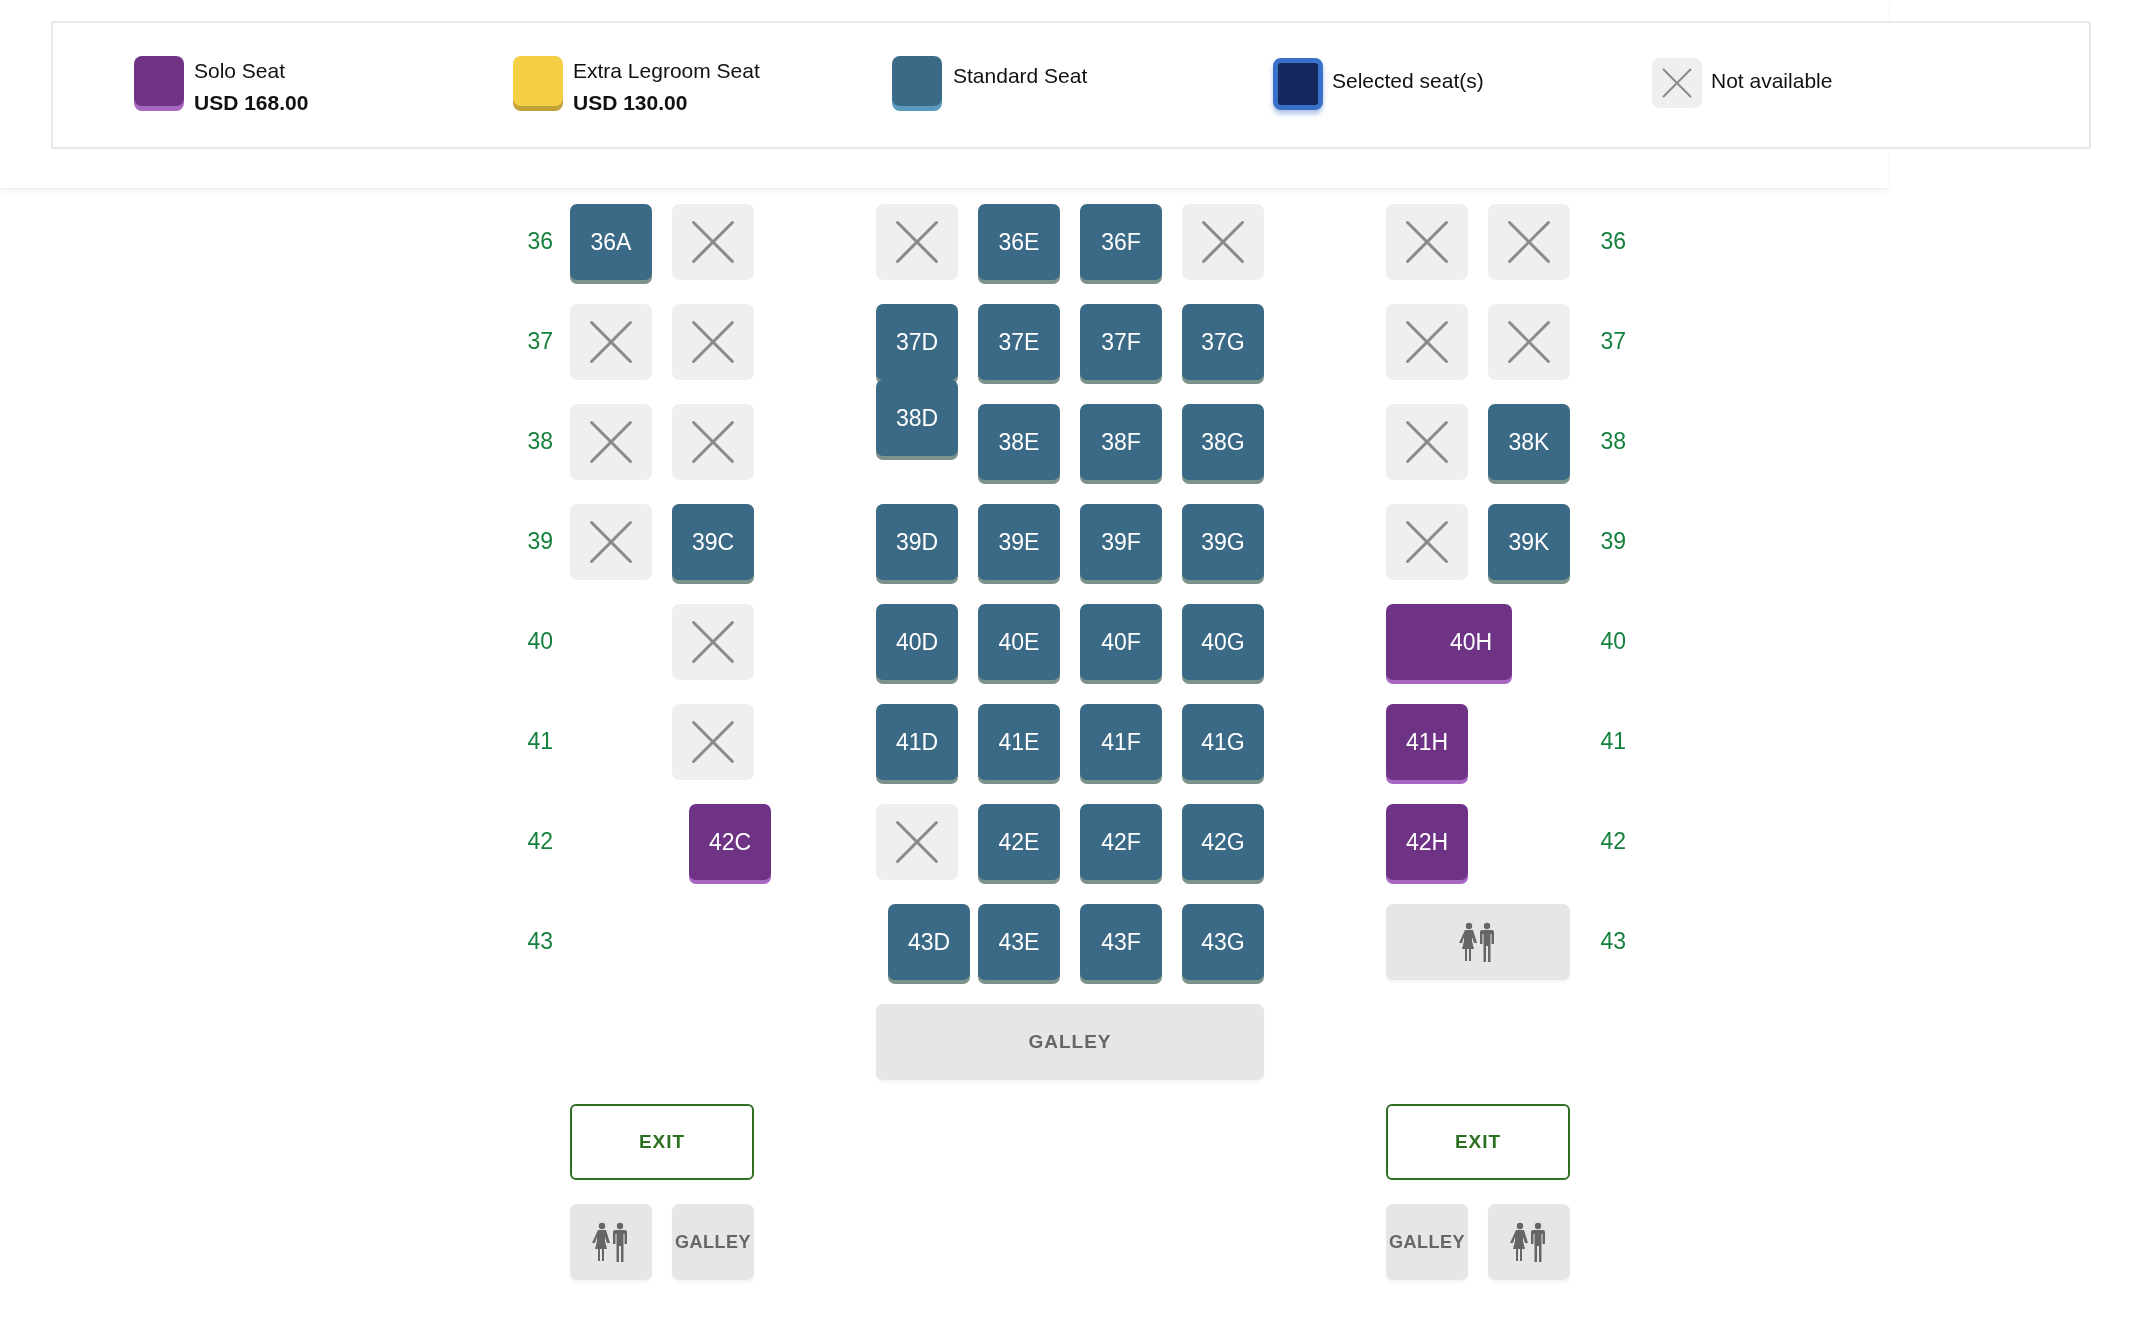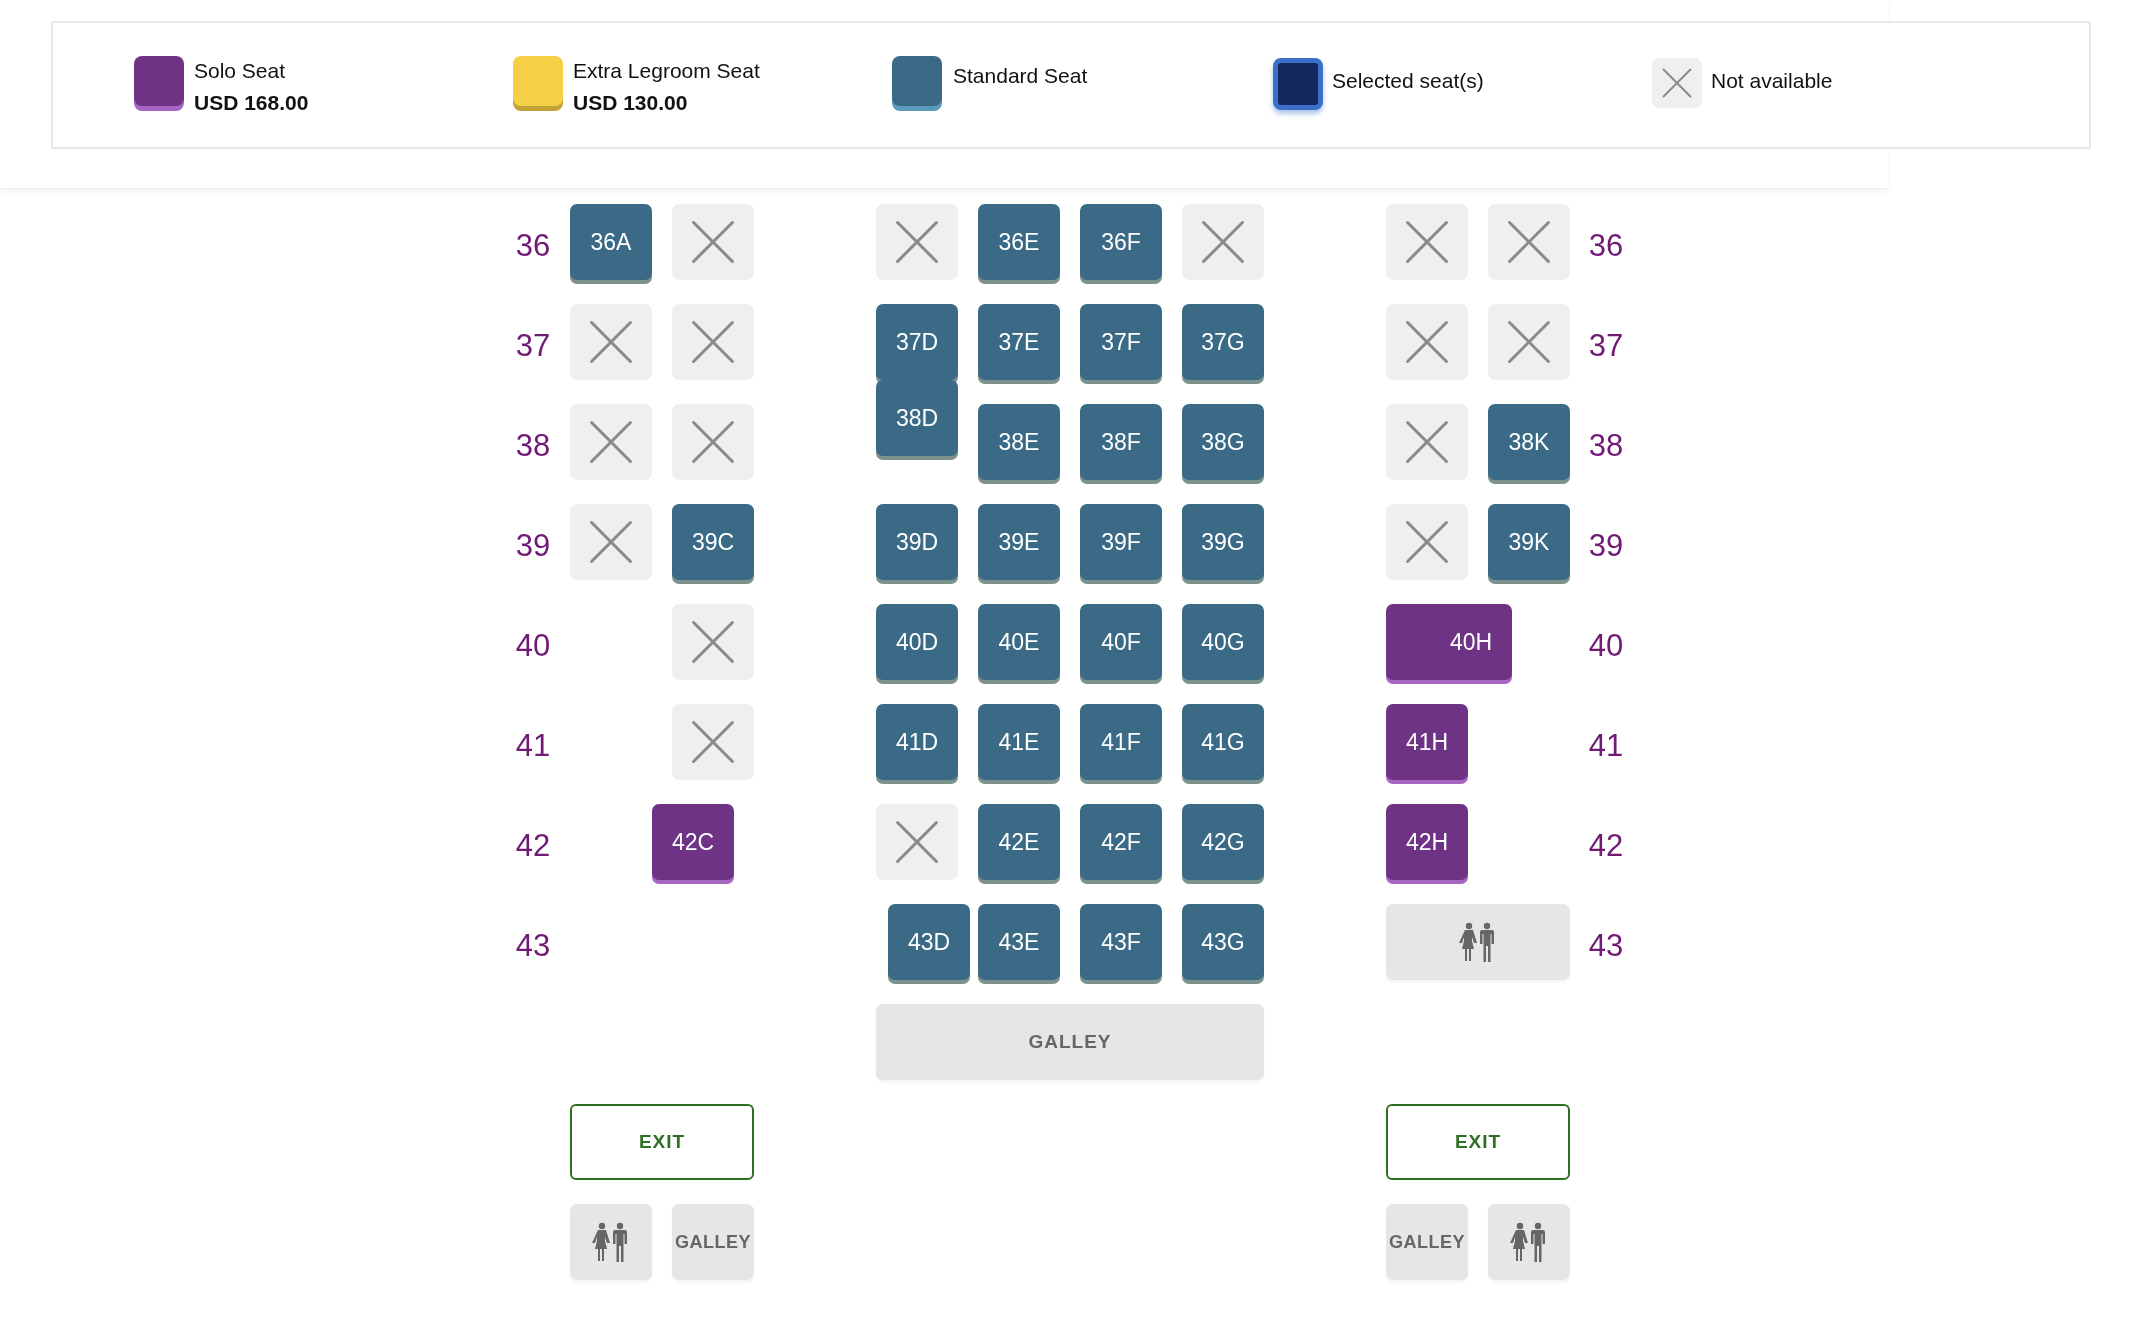--- a/index.html
+++ b/index.html
@@ -29,21 +29,21 @@
   .legend-price {
     position:absolute; white-space:nowrap; font-size:21px; font-weight:bold; color:#111;
   }
   .ico-solo { background:#6e3385; box-shadow:0 5px 0 #a766c2; }
   .ico-extra { background:#f5cf46; box-shadow:0 5px 0 #c2a33a; }
   .ico-std { background:#3b6a86; box-shadow:0 5px 0 #5a9bbd; }
   .ico-sel { background:#14285e; border:5px solid #3b70c9; width:40px; height:42px; box-shadow:0 4px 5px rgba(59,112,201,0.4); }
   .ico-na { background:#efefef; }
 
   .row-label {
-    position:absolute; width:40px; font-size:31px; color:#701a75; text-align:center;
+    position:absolute; width:40px; font-size:23px; color:#15803d; text-align:right;
   }
   .seat {
     position:absolute; width:82px; height:76px; border-radius:7px;
     display:flex; align-items:center; justify-content:center;
     font-size:23px; color:#ffffff; cursor:pointer;
   }
   .seat.std { background:#3b6a86; box-shadow:0 4px 0 #7d918d; }
   .seat.solo { background:#6e3385; box-shadow:0 4px 0 #a766c2; }
   .seat.na { background:#efefef; cursor:default; }
   .xmark { width:44px; height:44px; position:relative; }
@@ -185,21 +185,21 @@
     <div class="seat na" style="left: 672px; top: 704px;">
       <div class="xmark"></div>
     </div>
     <div class="seat std" style="left: 876px; top: 704px;">41D</div>
     <div class="seat std" style="left: 978px; top: 704px;">41E</div>
     <div class="seat std" style="left: 1080px; top: 704px;">41F</div>
     <div class="seat std" style="left: 1182px; top: 704px;">41G</div>
     <div class="seat solo" style="left: 1386px; top: 704px;">41H</div>
     <div class="row-label" style="left: 513px; top: 828px;">42</div>
     <div class="row-label" style="left: 1586px; top: 828px;">42</div>
-    <div class="seat solo" style="left: 652px; top: 804px;">42C</div>
+    <div class="seat solo" style="left: 689px; top: 804px;">42C</div>
     <div class="seat na" style="left: 876px; top: 804px;">
       <div class="xmark"></div>
     </div>
     <div class="seat std" style="left: 978px; top: 804px;">42E</div>
     <div class="seat std" style="left: 1080px; top: 804px;">42F</div>
     <div class="seat std" style="left: 1182px; top: 804px;">42G</div>
     <div class="seat solo" style="left: 1386px; top: 804px;">42H</div>
     <div class="row-label" style="left: 513px; top: 928px;">43</div>
     <div class="row-label" style="left: 1586px; top: 928px;">43</div>
     <div class="seat std" style="left: 876px; top: 904px; margin-left: 12px;">43D</div>

